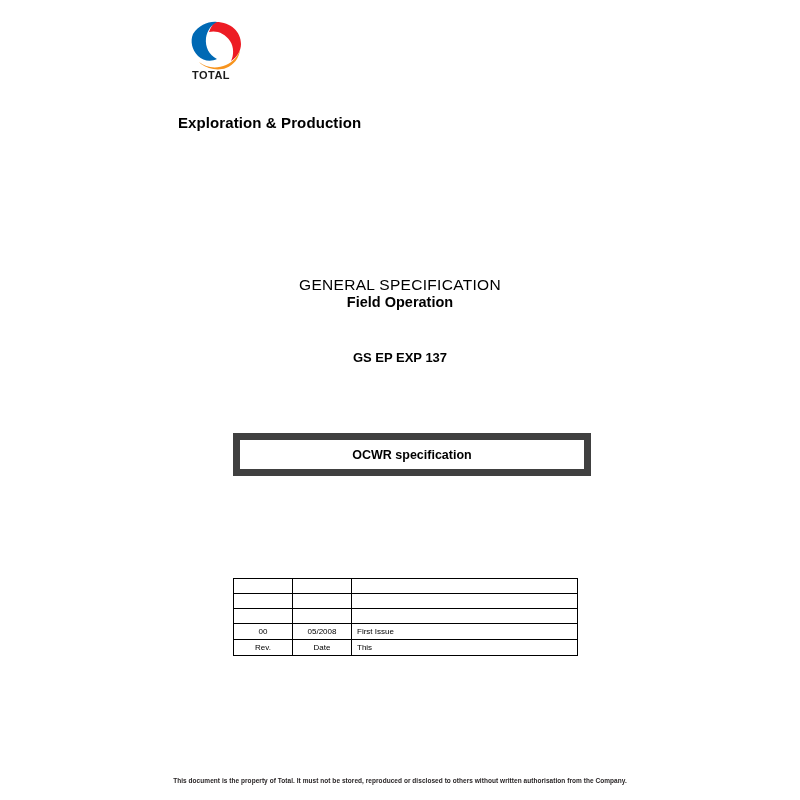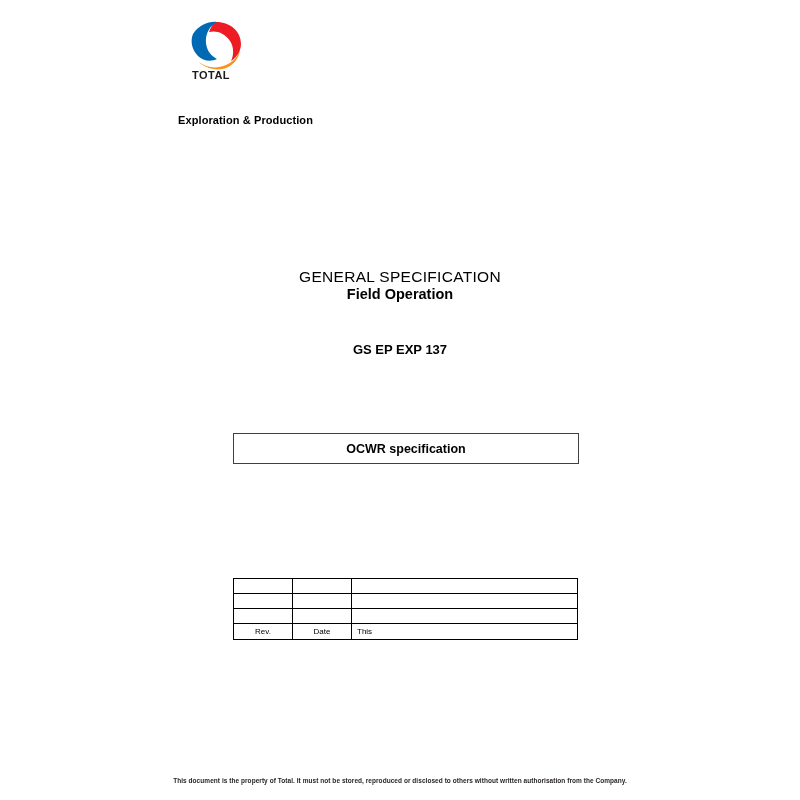--- a/index.html
+++ b/index.html
@@ -46,31 +46,31 @@
     text-align: center;
     width: 62px;
     font-size: 11px;
     font-weight: bold;
     letter-spacing: 0.5px;
     color: #1b1b1b;
     margin-top: -1px;
   }
   .header-sub {
     margin-top: 22px;
-    font-size: 11px;
+    font-size: 15px;
     font-weight: bold;
     color: #000000;
     letter-spacing: 0.1px;
   }
 
   
   .title-area {
     position: absolute;
     left: 0;
-    top: 268px;
+    top: 276px;
     width: 800px;
     text-align: center;
   }
   .doc-type {
     font-size: 15.5px;
     font-weight: normal;
     letter-spacing: 0.3px;
     margin-bottom: 0;
   }
   .doc-family {
@@ -82,21 +82,21 @@
     font-weight: bold;
     margin-top: 40px;
   }
 
   .subject-box {
     position: absolute;
     left: 233px;
     top: 433px;
     width: 344px;
     height: 29px;
-    border: 1px solid #404040;
+    border: 7px solid #404040;
     display: flex;
     align-items: center;
     justify-content: center;
   }
   .subject-box span {
     font-size: 12.5px;
     font-weight: bold;
   }
 
   
@@ -177,20 +177,25 @@
         <td class="c-rev"></td>
         <td class="c-date"></td>
         <td class="c-notes"></td>
       </tr>
       <tr>
         <td class="c-rev"></td>
         <td class="c-date"></td>
         <td class="c-notes"></td>
       </tr>
       <tr class="filled">
+        <td class="c-rev">00</td>
+        <td class="c-date">05/2008</td>
+        <td class="c-notes">First Issue</td>
+      </tr>
+      <tr class="filled">
         <td class="c-rev">Rev.</td>
         <td class="c-date">Date</td>
         <td class="c-notes">This</td>
       </tr>
     </tbody>
   </table>
 
   <div class="footer">
     <span>This document is the property of Total. It must not be stored, reproduced or disclosed to others without written authorisation from the Company.</span>
   </div>

